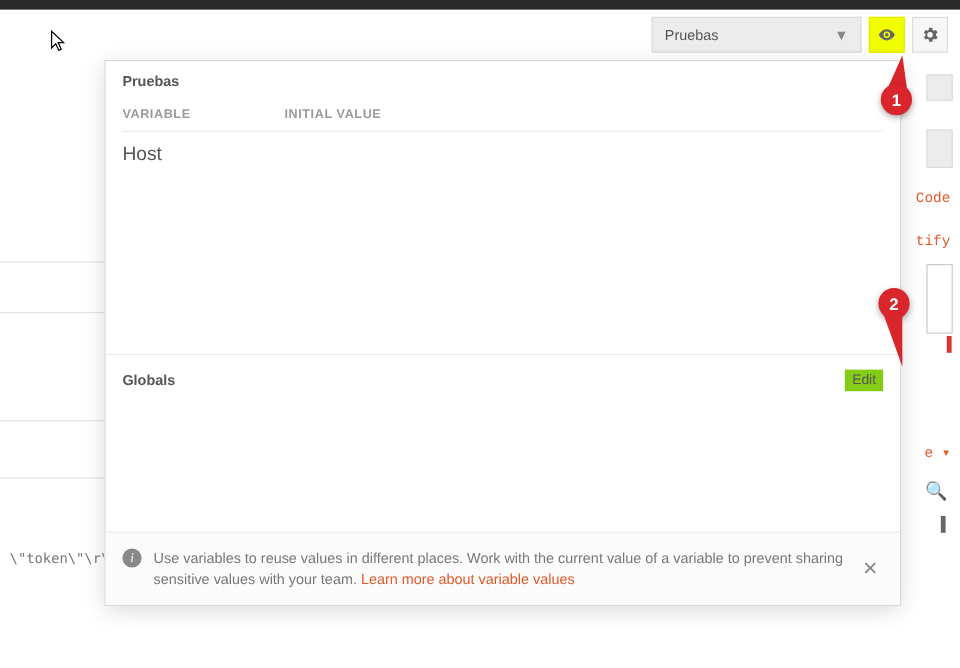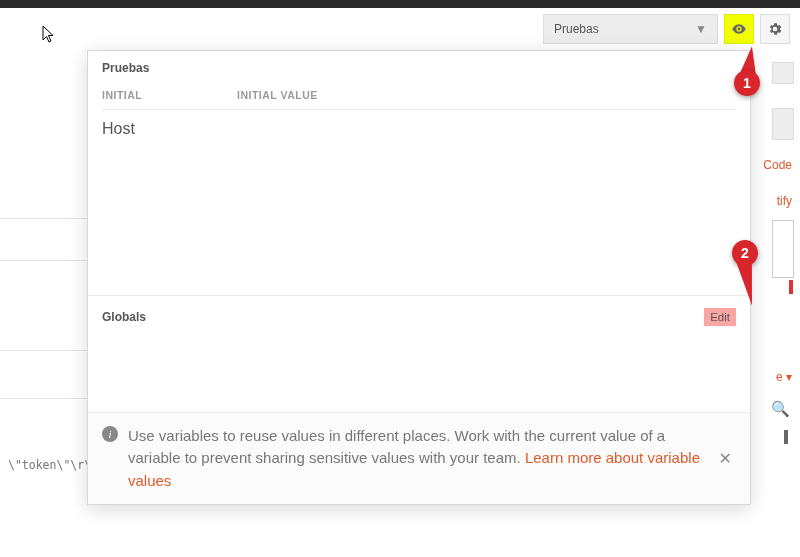--- a/index.html
+++ b/index.html
@@ -117,21 +117,21 @@
     margin-bottom: 18px;
   }
   .globals-title {
     font-size: 12px;
     color: #555;
     font-weight: 700;
   }
   .edit-btn {
     font-size: 11.5px;
     color: #555;
-    background: #fca5a5;
+    background: #84cc16;
     padding: 3px 6px;
     cursor: pointer;
   }
   .globals-empty {
     text-align: center;
   }
   .globals-empty .ng-title {
     font-size: 12px;
     color: #666;
     font-weight: 600;
@@ -161,21 +161,21 @@
     background: #888;
     color: #fff;
     display: flex; align-items: center; justify-content: center;
     font-size: 11px;
     font-style: italic;
     font-family: Georgia, serif;
     flex-shrink: 0;
     margin-top: 1px;
   }
   .tip-text {
-    font-size: 15px;
+    font-size: 12px;
     color: #777;
     line-height: 1.5;
     flex: 1;
     padding-right: 28px;
   }
   .close-x {
     position: absolute;
     right: 14px;
     top: 50%;
     transform: translateY(-50%);
@@ -183,20 +183,21 @@
     color: #888;
     cursor: pointer;
     padding: 4px;
   }
 
   
   .bg-right {
     position: absolute;
     right: 8px;
     font-size: 12px;
+    font-family: Liberation Mono, monospace;
   }
   .bg-dd1 { top: 62px; right: 6px; width: 22px; height:22px; background:#ececec; border:1px solid #ddd; }
   .bg-dd2 { top: 108px; right: 6px; width: 22px; height:32px; background:#ececec; border:1px solid #ddd; }
   .bg-code { top: 158px; color: #e05a2b; }
   .bg-tify { top: 194px; color: #e05a2b; }
   .bg-box1 { top: 220px; right: 6px; width: 22px; height: 58px; border: 1px solid #ccc; background:#fff;}
   .bg-red-mark { top: 280px; right: 7px; width: 4px; height: 14px; background: #d33; }
   .bg-e-caret { top: 370px; color: #e05a2b; }
   .bg-search { top: 400px; right: 10px; color: #777; font-size: 15px; }
   .bg-bar { top: 430px; right: 12px; width: 4px; height: 14px; background: #666; }
@@ -296,21 +297,21 @@
 <div class="bg-line" style="top:218px"></div>
 <div class="bg-line" style="top:260px"></div>
 <div class="bg-line" style="top:350px"></div>
 <div class="bg-line" style="top:398px"></div>
 
 <div class="popup">
 
   <div class="env-section">
     <div class="env-title">Pruebas</div>
     <div class="var-header">
-      <div class="col-var">INITIAL</div>
+      <div class="col-var">VARIABLE</div>
       <div class="col-init">INITIAL VALUE</div>
     </div>
     <div class="var-row">
       <div class="col-var">Host</div>
     </div>
   </div>
 
   <div class="globals-section">
     <div class="globals-head">
       <span class="globals-title">Globals</span>

